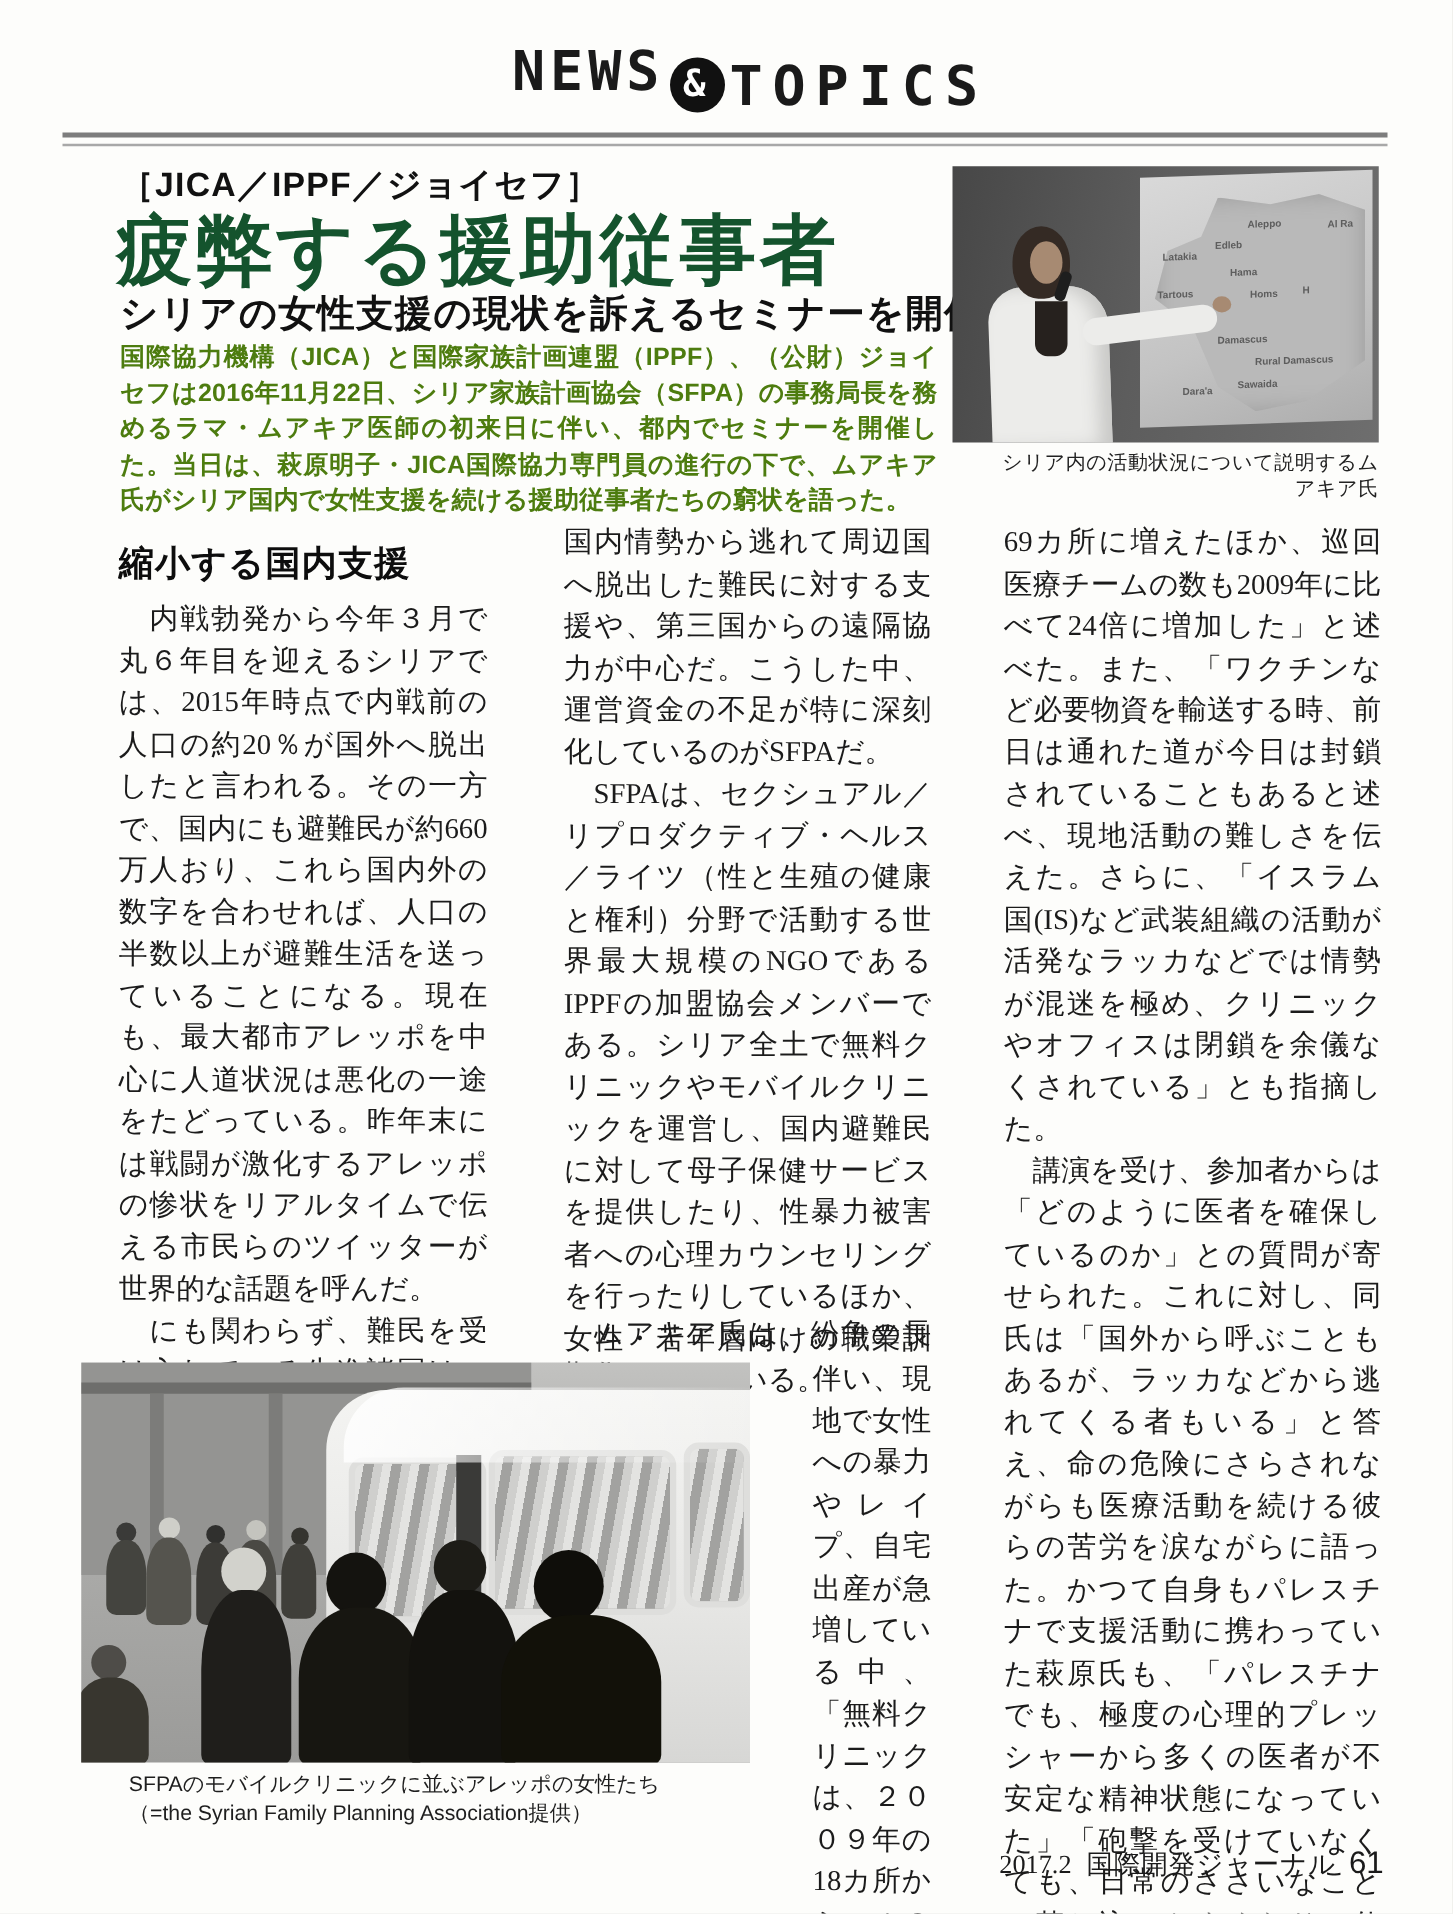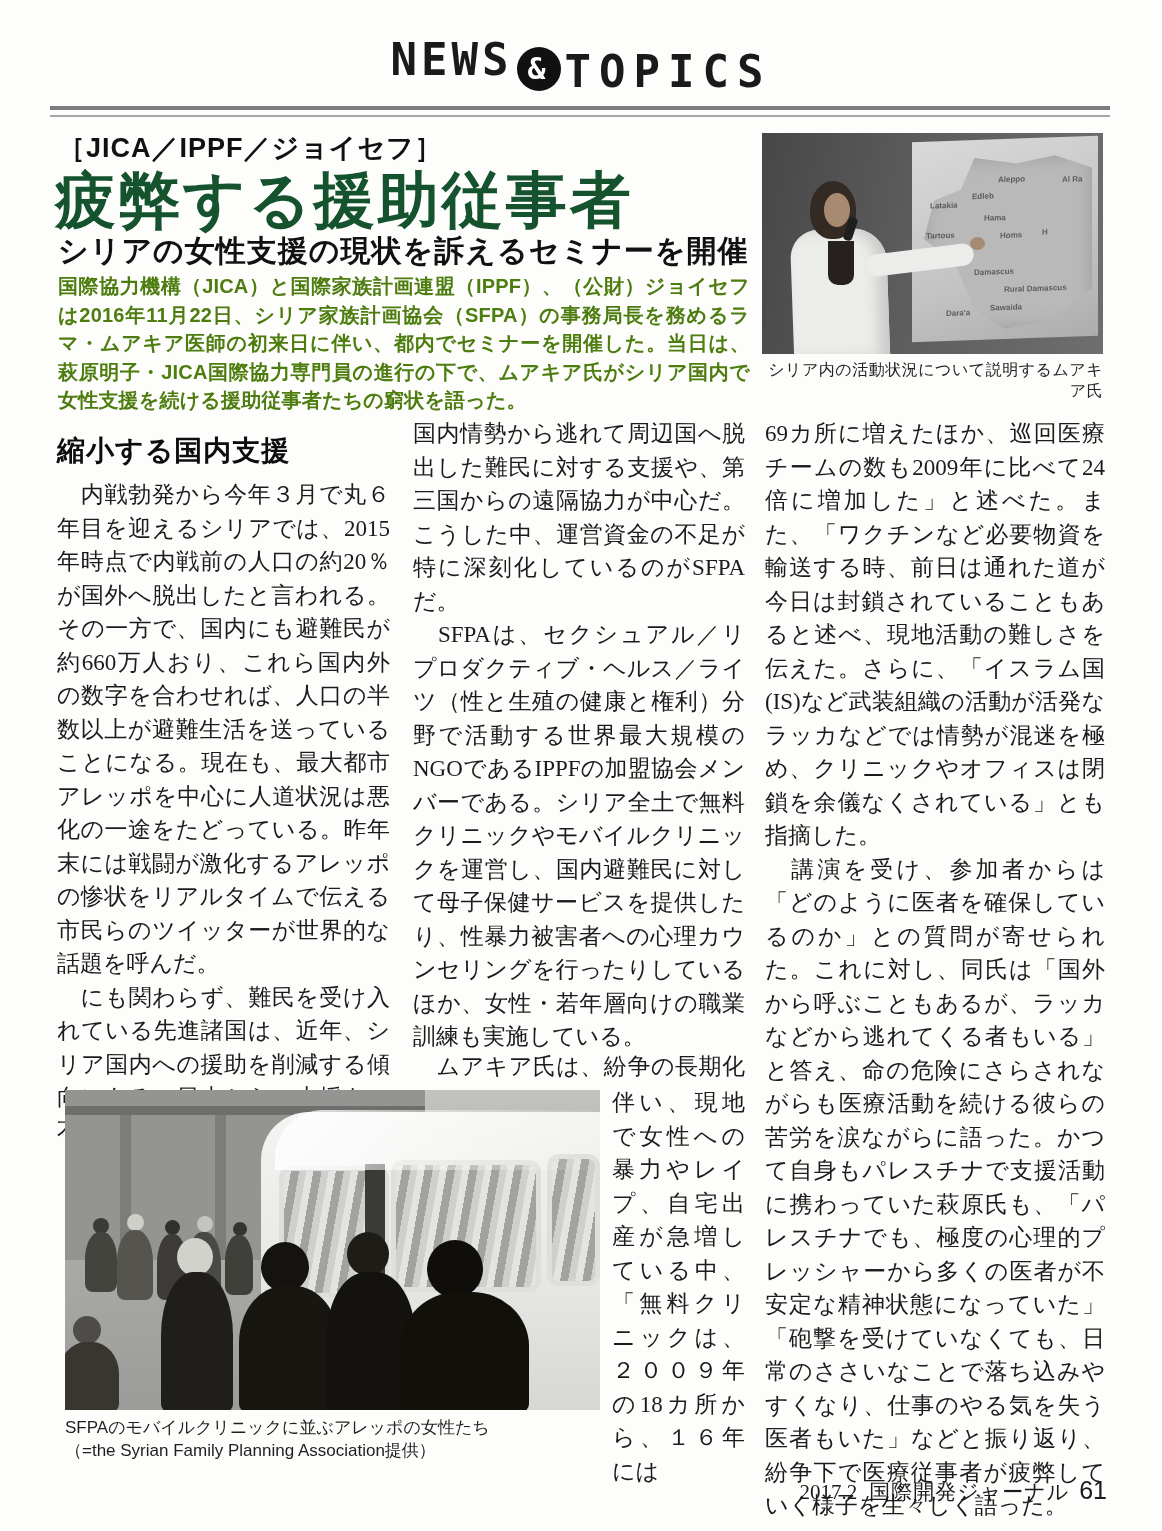--- a/index.html
+++ b/index.html
@@ -2,21 +2,21 @@
 <html><head>
 <meta charset="utf-8">
 <style>
   * { margin:0; padding:0; box-sizing:border-box; }
   html,body { background:#e8e8e4; }
   body { font-family:"Liberation Sans", sans-serif; }
   .page {
     position:relative; width:1162px; height:1531px; margin:0 auto;
     background:#fdfdfb; color:#1c1c1c; overflow:hidden;
   }
-  .abs { position:absolute; }
+  .abs { position:absolute;padding-left:38px; }
 
   
   .wordmark {
     left:0; top:36px; width:1162px; text-align:center;
     font-family:"DejaVu Sans Mono", monospace; font-weight:bold;
     color:#1a1a1a; letter-spacing:4px; font-size:44px;
   }
   .wordmark .wm-part { display:inline-block; vertical-align:middle; }
   .wm-news { transform:translateY(-6px); }
   .wm-topics { transform:translateY(6px); letter-spacing:8px; }

